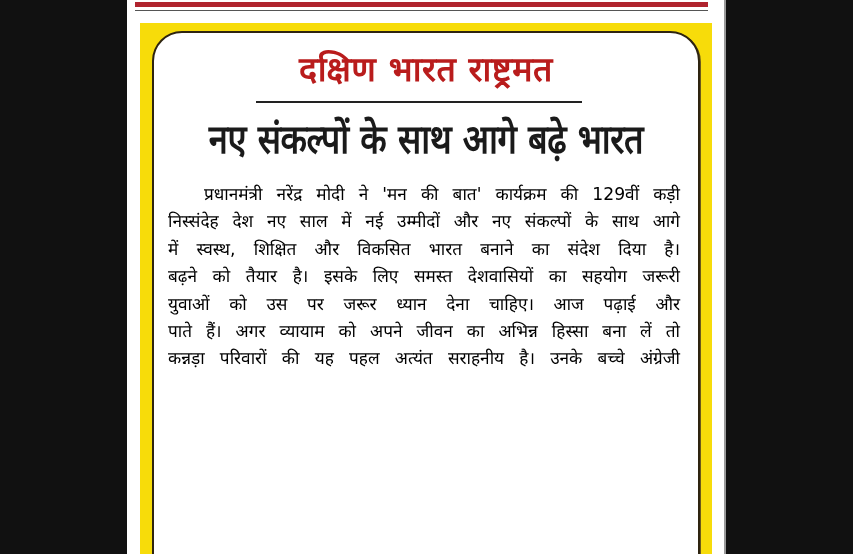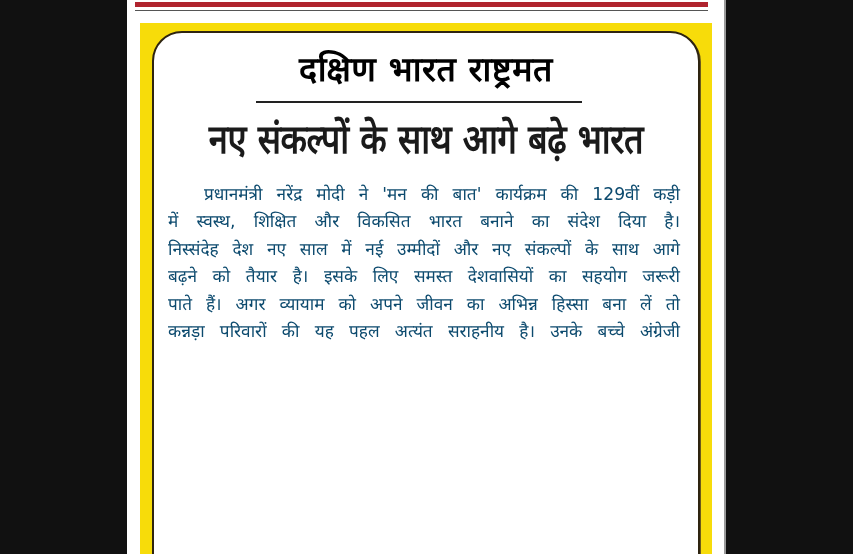--- a/index.html
+++ b/index.html
@@ -64,21 +64,21 @@
       border: 2px solid #2e2410;
       border-radius: 30px 30px 0 0;
       box-shadow: 1px 1px 0 #6b5a1a;
     }
     .masthead {
       position: absolute;
       left: 0;
       top: 14px;
       width: 544px;
       text-align: center;
-      color: #000000;
+      color: #b91c1c;
       font-family: "DejaVu Sans", sans-serif;
       font-weight: bold;
       font-size: 34px;
       line-height: 44px;
       letter-spacing: 0.5px;
     }
     .masthead-rule {
       position: absolute;
       left: 102px;
       top: 68px;
@@ -99,21 +99,21 @@
       line-height: 60px;
       transform: scaleX(0.86);
       transform-origin: center;
       letter-spacing: -0.5px;
     }
     .body-text {
       position: absolute;
       left: 14px;
       top: 148px;
       width: 512px;
-      color: #0c4a6e;
+      color: #000000;
       font-family: "DejaVu Sans", sans-serif;
       font-size: 17.2px;
       line-height: 27.4px;
     }
     .body-line {
       display: block;
       white-space: nowrap;
       text-align: justify;
       text-align-last: justify;
       height: 27.4px;
@@ -132,21 +132,22 @@
 
   <div class="frame-yellow"></div>
 
   <div class="frame-box">
     <div class="masthead">दक्षिण भारत राष्ट्रमत</div>
     <div class="masthead-rule"></div>
     <div class="headline">नए संकल्पों के साथ आगे बढ़े भारत</div>
 
     <div class="body-text">
       <span class="body-line first">प्रधानमंत्री नरेंद्र मोदी ने 'मन की बात' कार्यक्रम की 129वीं कड़ी</span>
+      <span class="body-line">निस्संदेह देश नए साल में नई उम्मीदों और नए संकल्पों के साथ आगे</span>
       <span class="body-line">में स्वस्थ, शिक्षित और विकसित भारत बनाने का संदेश दिया है।</span>
-      <span class="body-line">निस्संदेह देश नए साल में नई उम्मीदों और नए संकल्पों के साथ आगे</span>
       <span class="body-line">बढ़ने को तैयार है। इसके लिए समस्त देशवासियों का सहयोग जरूरी</span>
+      <span class="body-line">युवाओं को उस पर जरूर ध्यान देना चाहिए। आज पढ़ाई और</span>
       <span class="body-line">पाते हैं। अगर व्यायाम को अपने जीवन का अभिन्न हिस्सा बना लें तो</span>
       <span class="body-line">कन्नड़ा परिवारों की यह पहल अत्यंत सराहनीय है। उनके बच्चे अंग्रेजी</span>
     </div>
   </div>
 </div>
 <div class="page-edge"></div>
 
 </body></html>

